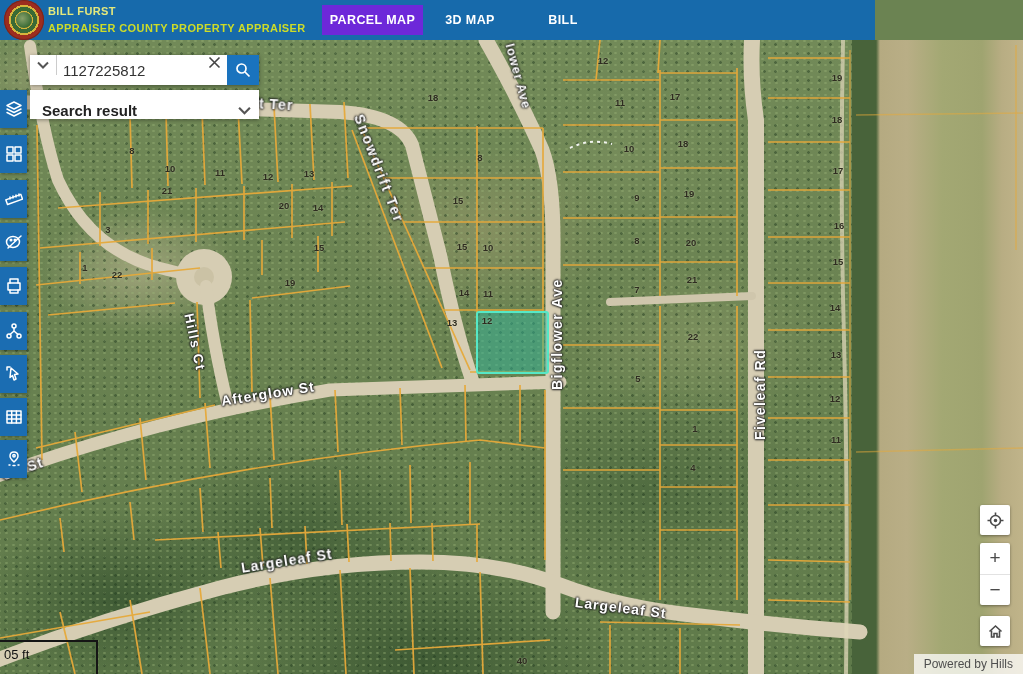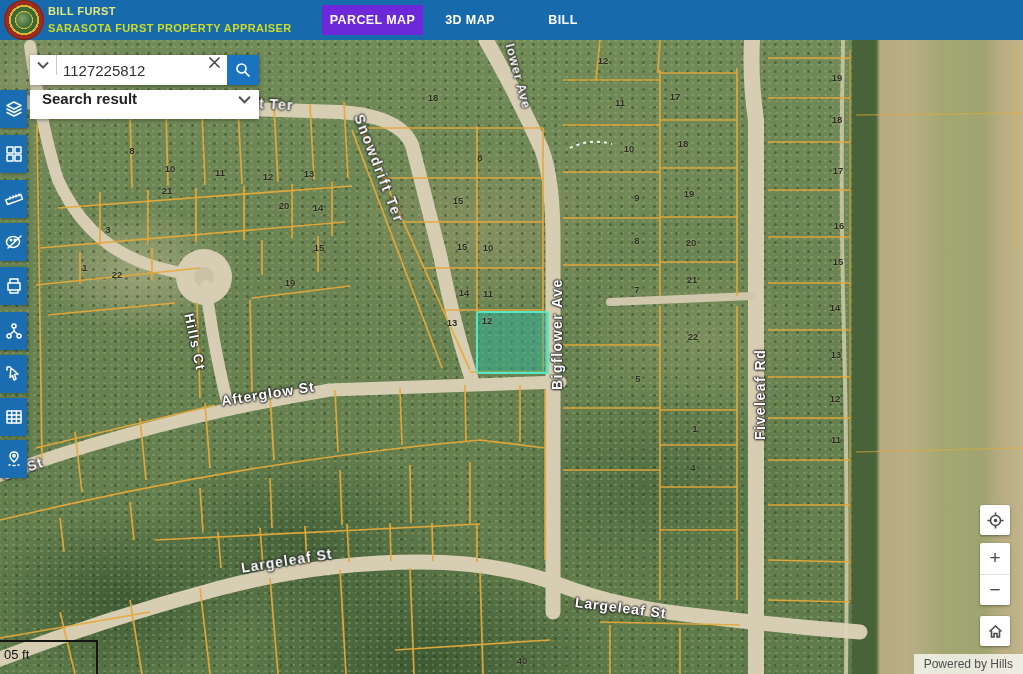--- a/index.html
+++ b/index.html
@@ -2,21 +2,21 @@
 <html><head>
 <meta charset="utf-8">
 <style>
   html,body{margin:0;padding:0;}
   body{
     width:1023px;height:674px;position:relative;overflow:hidden;
     font-family:"Liberation Sans", sans-serif;
     background:#6b8352;
   }
   
-  .header{position:absolute;left:0;top:0;width:1023px;height:40px;background:#176aab;z-index:40;}
+  .header{position:absolute;left:0;top:0;width:875px;height:40px;background:#176aab;z-index:40;}
   .seal{position:absolute;left:4px;top:0px;width:40px;height:40px;border-radius:50%;
     background:radial-gradient(circle at 50% 50%, #d7b53c 0 9px, #3a6b35 9px 13px, #d7b53c 13px 15px, #9c2d1f 15px 20px);
     box-shadow:0 0 0 1px #7a241c inset;}
   .seal-inner{position:absolute;left:12px;top:12px;width:16px;height:16px;border-radius:50%;
     background:radial-gradient(circle at 40% 40%, #88a06a, #3a6b35 70%);}
   .hdr-line1{position:absolute;left:48px;top:5px;font-size:11px;font-weight:bold;color:#e4e87c;letter-spacing:.4px;}
   .hdr-line2{position:absolute;left:48px;top:22px;font-size:11px;font-weight:bold;color:#cddc28;letter-spacing:.4px;}
   .tab{position:absolute;top:5px;height:30px;display:flex;align-items:center;justify-content:center;
     color:#fff;font-size:12.5px;font-weight:bold;letter-spacing:.4px;cursor:pointer;}
   .tab.active{background:#6d28d9;}
@@ -60,21 +60,21 @@
   
   .searchbox{position:absolute;left:30px;top:55px;width:229px;height:30px;background:#fff;z-index:35;
     display:flex;box-shadow:0 1px 4px rgba(0,0,0,.4);}
   .sb-chev{width:26px;text-align:center;cursor:pointer;flex:0 0 auto;}
   .sb-div{width:1px;height:20px;background:#ccc;flex:0 0 auto;}
   .sb-input{flex:1;border:none;outline:none;font-size:15px;color:#333;padding:0 6px;min-width:0;
     font-family:"Liberation Sans",sans-serif;background:transparent;}
   .sb-clear{width:26px;text-align:center;font-size:16px;color:#444;cursor:pointer;flex:0 0 auto;}
   .sb-btn{width:32px;height:30px;background:#1a73be;flex:0 0 auto;display:flex;align-items:center;justify-content:center;cursor:pointer;}
   .result{position:absolute;left:30px;top:90px;width:229px;height:29px;background:#fff;z-index:35;
-    display:flex;align-items:flex-start;box-shadow:0 1px 4px rgba(0,0,0,.4);cursor:pointer;}
+    display:flex;align-items:flex-end;box-shadow:0 1px 4px rgba(0,0,0,.4);cursor:pointer;}
   .result-label{flex:1;padding-left:12px;font-size:15px;font-weight:600;color:#222;}
   .result-chev{width:30px;text-align:center;color:#555;}
   .chev-svg{stroke:#555;fill:none;stroke-width:2;}
 
   
   .ctrl{position:absolute;left:980px;width:30px;background:#fff;z-index:30;box-shadow:0 1px 3px rgba(0,0,0,.4);
     display:flex;flex-direction:column;align-items:center;justify-content:center;color:#4a4a4a;cursor:pointer;border-radius:2px;}
   .ctrl-locate{top:505px;height:30px;}
   .ctrl-zoom{top:543px;height:62px;}
   .zbtn{width:30px;height:31px;display:flex;align-items:center;justify-content:center;font-size:19px;color:#4a4a4a;cursor:pointer;}
@@ -295,21 +295,21 @@
       <div class="street" style="left: 240px; top: 520px; transform: rotate(-9deg); font-size: 14px; letter-spacing: 1px;">Largeleaf St</div>
       <div class="street" style="left: 576px; top: 554px; transform: rotate(7deg); font-size: 14px; letter-spacing: 1px;">Largeleaf St</div>
     </div>
 </div>
 
 <div class="header">
   <div class="seal">
       <div class="seal-inner"></div>
     </div>
   <div class="hdr-line1">BILL FURST</div>
-  <div class="hdr-line2">SARASOTA FURST PROPERTY APPRAISER</div>
+  <div class="hdr-line2">APPRAISER COUNTY PROPERTY APPRAISER</div>
   <div class="tab tab1 active">PARCEL MAP</div>
   <div class="tab tab2">3D MAP</div>
   <div class="tab tab3">BILL</div>
 </div>
 
 <div class="tool" style="top:90px">
   <svg width="18" height="18" viewBox="0 0 18 18">
     <path d="M9 2 L16 5.5 L9 9 L2 5.5 Z"></path>
       <path d="M2 9 L9 12.5 L16 9"></path>
       <path d="M2 12.5 L9 16 L16 12.5"></path>

